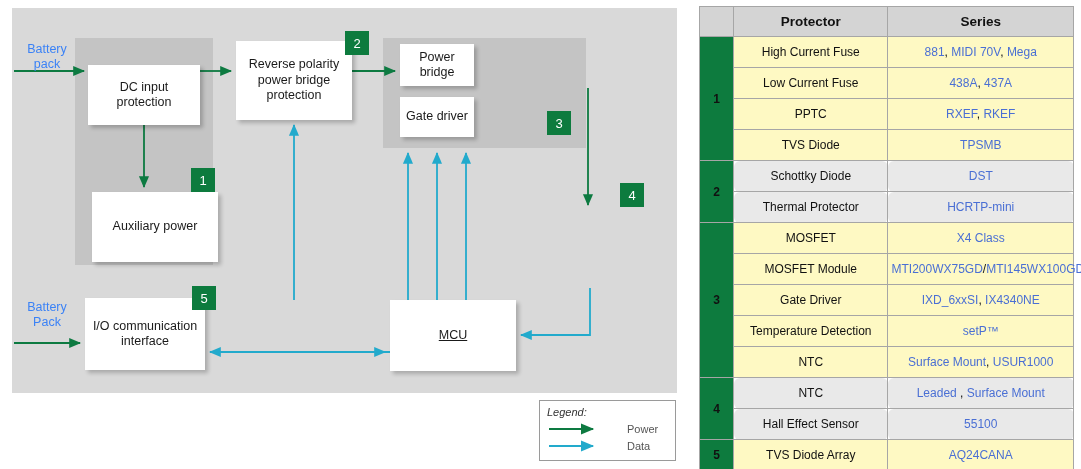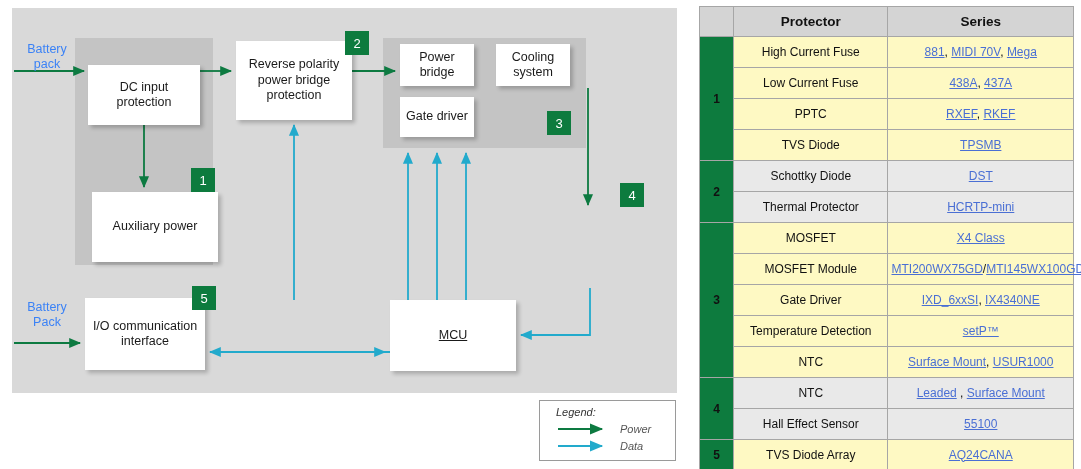--- a/index.html
+++ b/index.html
@@ -61,26 +61,26 @@
   }
   #label-battery-top{left:18px;top:42px;width:58px;}
   #label-battery-bottom{left:18px;top:300px;width:58px;}
 
   .svg-wires{position:absolute;left:0;top:0;width:690px;height:469px;overflow:visible;}
 
   
   #legend{
     position:absolute;left:539px;top:400px;width:137px;height:61px;
     background:#ffffff;border:1px solid #9a9a9a;
-    box-sizing:border-box;padding:5px 16px;
+    box-sizing:border-box;padding:5px 7px;
   }
   #legend-title{font-size:11px;font-style:italic;color:#333;margin-bottom:2px;}
   .legend-row{display:flex;align-items:center;height:17px;}
   .legend-row span.lg-text{
-    font-size:11px;font-style:italic;color:#555;margin-left:6px;text-align:center;
+    font-size:11px;color:#555;margin-left:22px;text-align:center;
   }
 
   
   #table-wrap{
     position:absolute;left:699px;top:6px;width:375px;height:455px;
   }
   table.parts{
     border-collapse:collapse;width:375px;
     table-layout:fixed;
     border:1px solid #a6a6a6;
@@ -93,25 +93,25 @@
   table.parts thead th{
     background:#d4d4d4;font-weight:bold;font-size:13.5px;height:29px;
   }
   col.c-num{width:34px;}
   col.c-tech{width:154px;}
   col.c-series{width:185px;}
   td.group-num{
     background:#0d7b3e;color:#ffffff;font-weight:bold;font-size:13px;
     border-left:1px solid #a6a6a6;border-right:1px solid #a6a6a6;
   }
-  tr.shaded td.tech,tr.shaded td.series{background:#e9e9e9;}
+  tr.shaded td.tech,tr.shaded td.series{background:#e9e9e9;border-radius:6px;}
   tr.plain td.tech,tr.plain td.series{background:#fef9c3;}
   td.tech{height:30px;}
   td.series{height:30px;line-height:1.25;}
-  a.series-link{color:#4a6fd4;text-decoration:underline;cursor:pointer;}
+  a.series-link{color:#4a6fd4;cursor:pointer;}
   .sep{color:#111;}
 </style>
 </head>
 <body>
 
 <div id="diagram">
   <div class="diagram-canvas"></div>
 
   <div class="subgroup" id="group-input"></div>
   <div class="subgroup" id="group-power"></div>
@@ -143,21 +143,20 @@
       <path d="M210,352 L294,352" marker-end="url(#ab)" transform="rotate(180 252 352)"></path>
     </g>
     <path d="M210,352 L390,352" stroke="#22aacc" stroke-width="1.8" fill="none"></path>
   </svg>
 
   <div class="node" id="node-dc-input">DC input protection</div>
   <div class="node" id="node-aux-power">Auxiliary power</div>
   <div class="node" id="node-reverse">Reverse polarity power bridge protection</div>
   <div class="node" id="node-power-bridge">Power bridge</div>
   <div class="node" id="node-gate-driver">Gate driver</div>
-  <div class="node" id="node-cooling">Cooling system</div>
   <div class="node" id="node-mcu">MCU</div>
   <div class="node" id="node-io">I/O communication interface</div>
 
   <div class="badge" id="badge-1">1</div>
   <div class="badge" id="badge-2">2</div>
   <div class="badge" id="badge-3">3</div>
   <div class="badge" id="badge-4">4</div>
   <div class="badge" id="badge-5">5</div>
 
   <div class="ext-label" id="label-battery-top">Battery pack</div>

